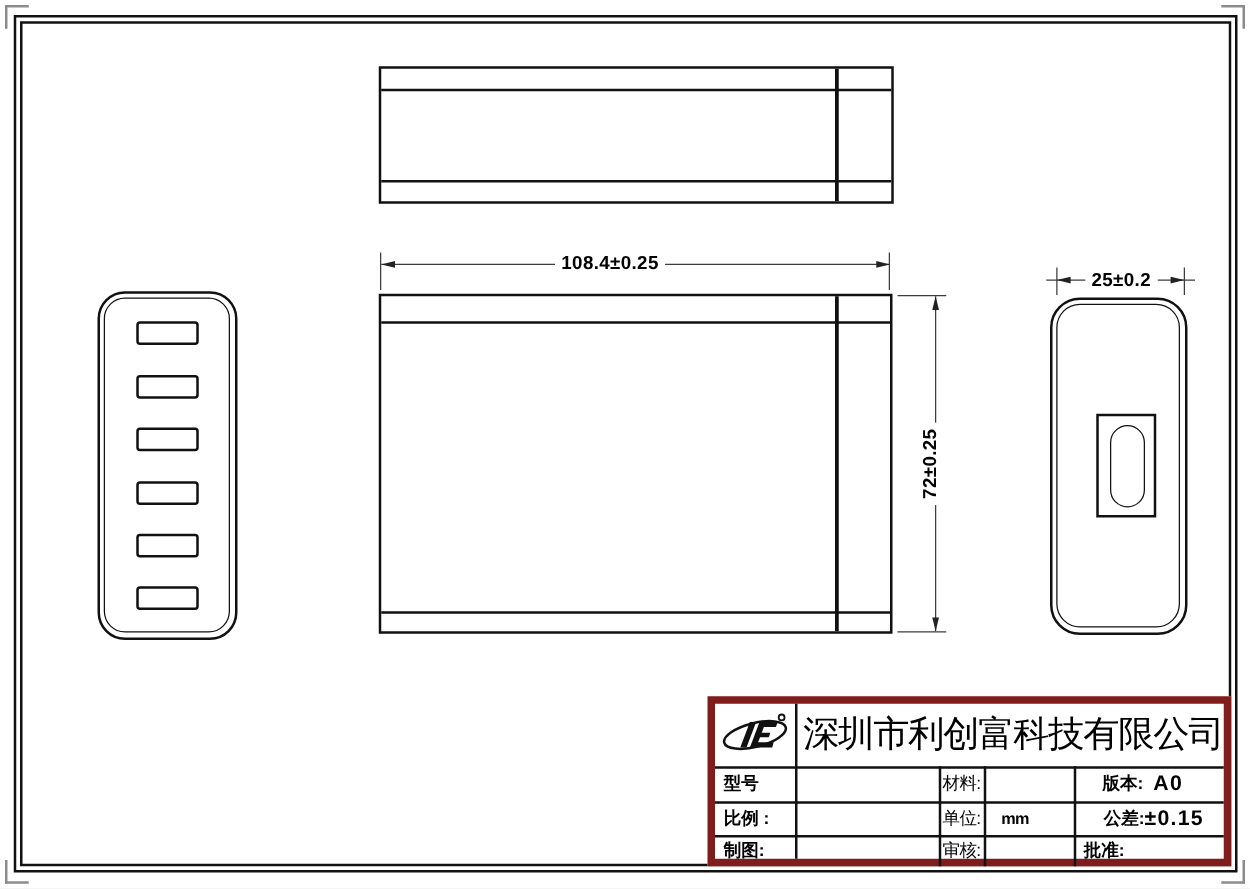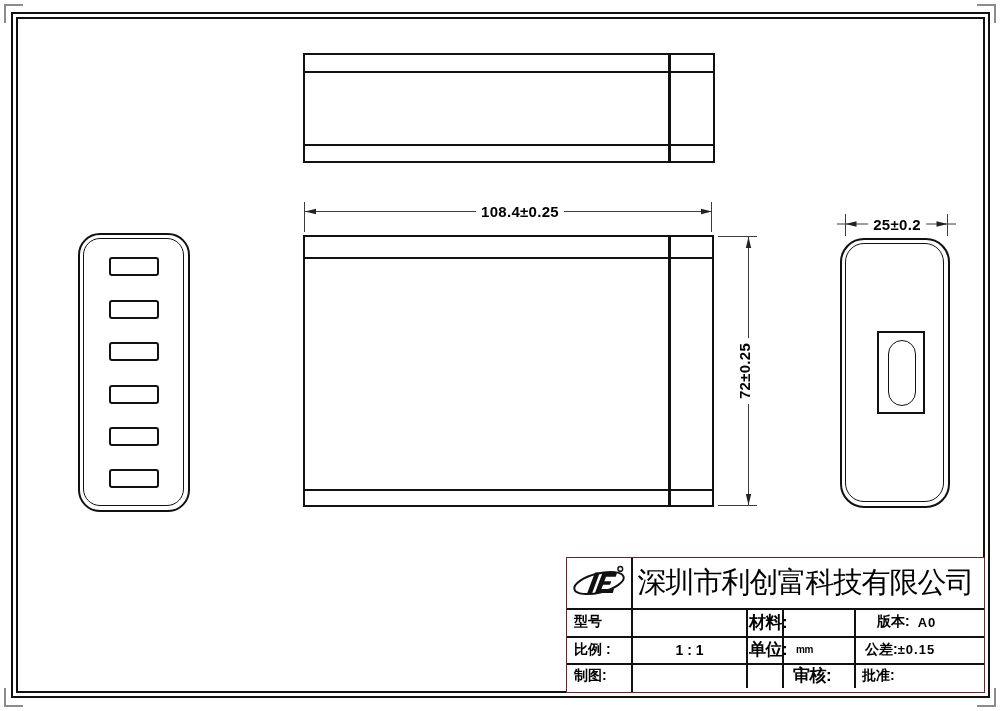--- a/index.html
+++ b/index.html
@@ -40,35 +40,35 @@
   
   .dim-svg { position: absolute; left: 0; top: 0; }
   .dim-label {
     position: absolute; background: #fff; padding: 0 5px;
     font-size: 15px; font-weight: bold; letter-spacing: 0.3px; white-space: nowrap;
   }
   .dim-label.h { transform: translate(-50%, -50%); }
   .dim-label.v { transform: translate(-50%, -50%) rotate(-90deg); }
 
   
-  .title-block { position: absolute; left: 566px; top: 557px; width: 419px; height: 136px; border: 1px solid #7f1d1d; background: #fff; }
+  .title-block { position: absolute; left: 566px; top: 557px; width: 419px; height: 136px; border: 6px solid #7f1d1d; background: #fff; }
   .tb-line { position: absolute; background: #111; }
   .tb-text { position: absolute; white-space: nowrap; }
   .lbl  { font-weight: bold; font-size: 14px; }
-  .lbl-sm { font-weight: bold; font-size: 17px; letter-spacing: -0.5px; }
-  .val  { font-weight: bold; font-size: 13px; letter-spacing: 1px; }
+  .lbl-sm { font-weight: normal; font-size: 14px; letter-spacing: -0.5px; }
+  .val  { font-weight: bold; font-size: 17px; letter-spacing: 1px; }
   .company {
     position: absolute; left: 64px; top: 0; width: 349px; height: 50px;
     display: flex; align-items: center; justify-content: center;
     font-size: 29px; font-weight: 500; letter-spacing: -1px; white-space: nowrap;
   }
   .logo-cell { position: absolute; left: 0; top: 0; width: 64px; height: 50px; display: flex; align-items: center; justify-content: center; }
   .model-value { position: absolute; left: 66px; top: 50px; width: 113px; height: 28px; display: flex; align-items: center; justify-content: center; font-size: 20px; font-weight: bold; letter-spacing: 0.5px; }
   .scale-value { position: absolute; left: 66px; top: 78px; width: 113px; height: 27px; display: flex; align-items: center; justify-content: center; font-size: 14px; font-weight: bold; }
-  .unit-value { position: absolute; left: 229px; top: 78px; height: 27px; display: flex; align-items: center; font-size: 10px; font-weight: bold; letter-spacing: -0.5px; }
+  .unit-value { position: absolute; left: 229px; top: 78px; height: 27px; display: flex; align-items: center; font-size: 13px; font-weight: bold; letter-spacing: -0.5px; }
   .row-mid { display: flex; align-items: center; }
 </style>
 </head>
 <body>
 
 <div class="page">
 
   <div class="corner tl"></div>
   <div class="corner tr"></div>
   <div class="corner bl"></div>
@@ -124,21 +124,21 @@
     <g fill="#222" stroke="none">
       <polygon points="305,211.5 316,208.8 316,214.2"></polygon>
       <polygon points="712,211.5 701,208.8 701,214.2"></polygon>
       <polygon points="748.5,237 745.8,248 751.2,248"></polygon>
       <polygon points="748.5,505 745.8,494 751.2,494"></polygon>
       <polygon points="845.5,224 856.5,221.3 856.5,226.7"></polygon>
       <polygon points="947.5,224 936.5,221.3 936.5,226.7"></polygon>
     </g>
   </svg>
 
-  <span class="dim-label h" style="left:520px; top:211px;">108.4±0.25</span>
+  <span class="dim-label h" style="left:488px; top:211px;">108.4±0.25</span>
   <span class="dim-label v" style="left:744px; top:371px;">72±0.25</span>
   <span class="dim-label h" style="left:897px; top:224px;">25±0.2</span>
 
   <div class="title-block">
 
     <div class="tb-line" style="left:0; top:50px; width:100%; height:2px;"></div>
     <div class="tb-line" style="left:0; top:78px; width:100%; height:2px;"></div>
     <div class="tb-line" style="left:0; top:105px; width:100%; height:2px;"></div>
     <div class="tb-line" style="left:64px;  top:0;    width:2px; height:100%;"></div>
     <div class="tb-line" style="left:179px; top:50px; width:2px; height:80px;"></div>
@@ -163,31 +163,30 @@
 
     <span class="tb-text lbl row-mid" style="left:7px; top:50px; height:28px;">型号</span>
     <span class="tb-text lbl-sm row-mid" style="left:182px; top:50px; height:28px;">材料:</span>
     <span class="tb-text row-mid" style="left:245px; top:50px; height:28px;"></span>
     <span class="tb-text row-mid" style="left:310px; top:50px; height:28px;">
       <span class="lbl">版本:</span>
       <span class="val" style="margin-left:8px;">A0</span>
     </span>
 
     <span class="tb-text lbl row-mid" style="left:7px; top:78px; height:27px;">比例 :</span>
-    <span class="tb-text scale-value">1 : 1</span>
     <span class="tb-text lbl-sm row-mid" style="left:182px; top:78px; height:27px;">单位:</span>
     <span class="tb-text unit-value">mm</span>
-    <span class="tb-text row-mid" style="left:298px; top:78px; height:27px;justify-content:center;">
+    <span class="tb-text row-mid" style="left:311px; top:78px; height:27px;justify-content:center;">
       <span class="lbl">公差:</span>
       <span class="val" style="margin-left:0;">±0.15</span>
     </span>
 
     <span class="tb-text lbl row-mid" style="left:7px; top:105px; height:25px;">制图:</span>
     <span class="tb-text row-mid" style="left:70px; top:105px; height:25px;"></span>
-    <span class="tb-text lbl-sm row-mid" style="left:182px; top:105px; height:25px;padding-left:44px;">审核:</span>
+    <span class="tb-text lbl-sm row-mid" style="left:182px; top:105px; height:25px;">审核:</span>
     <span class="tb-text row-mid" style="left:245px; top:105px; height:25px;"></span>
     <span class="tb-text row-mid" style="left:295px; top:105px; height:25px;">
       <span class="lbl">批准:</span>
       <span class="val" style="margin-left:8px;"></span>
     </span>
   </div>
 
 </div>
 
 </body></html>

